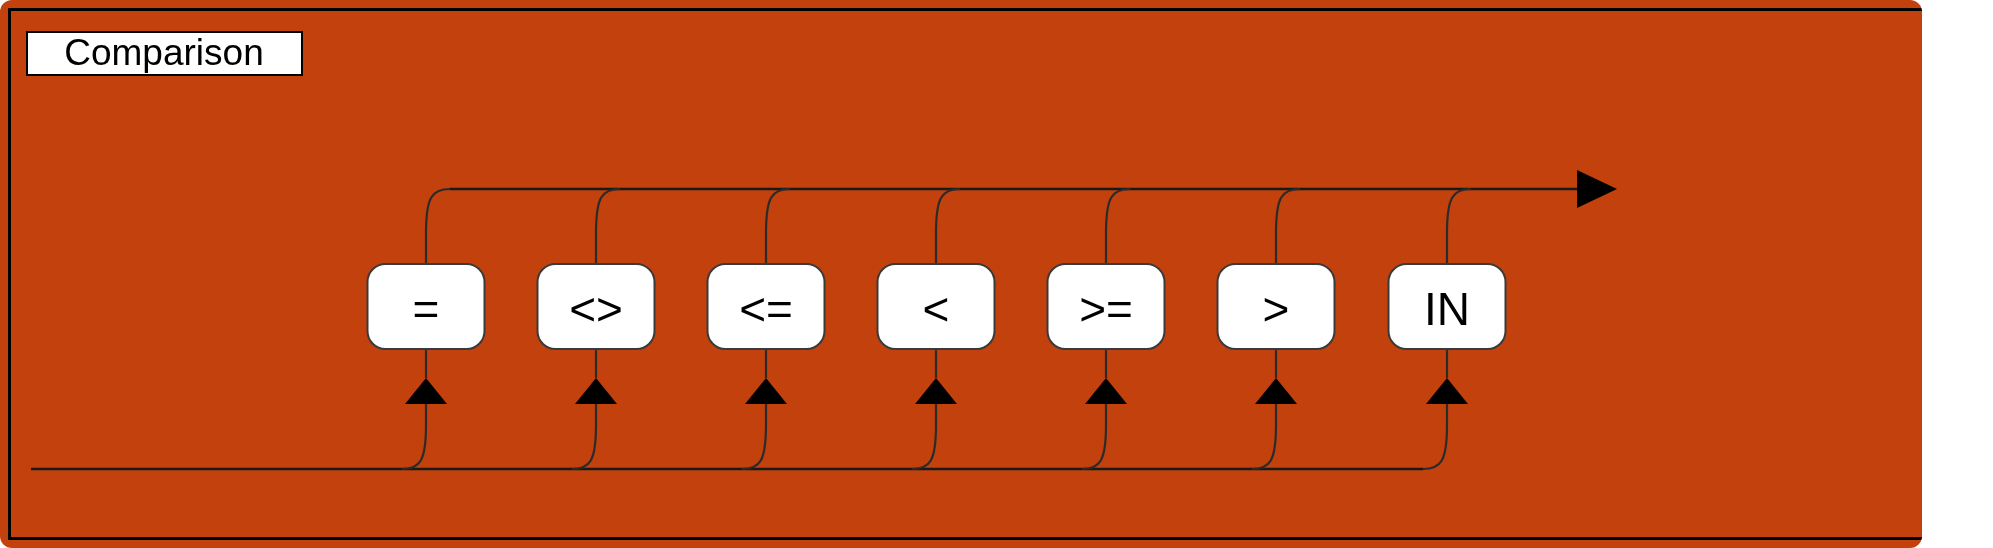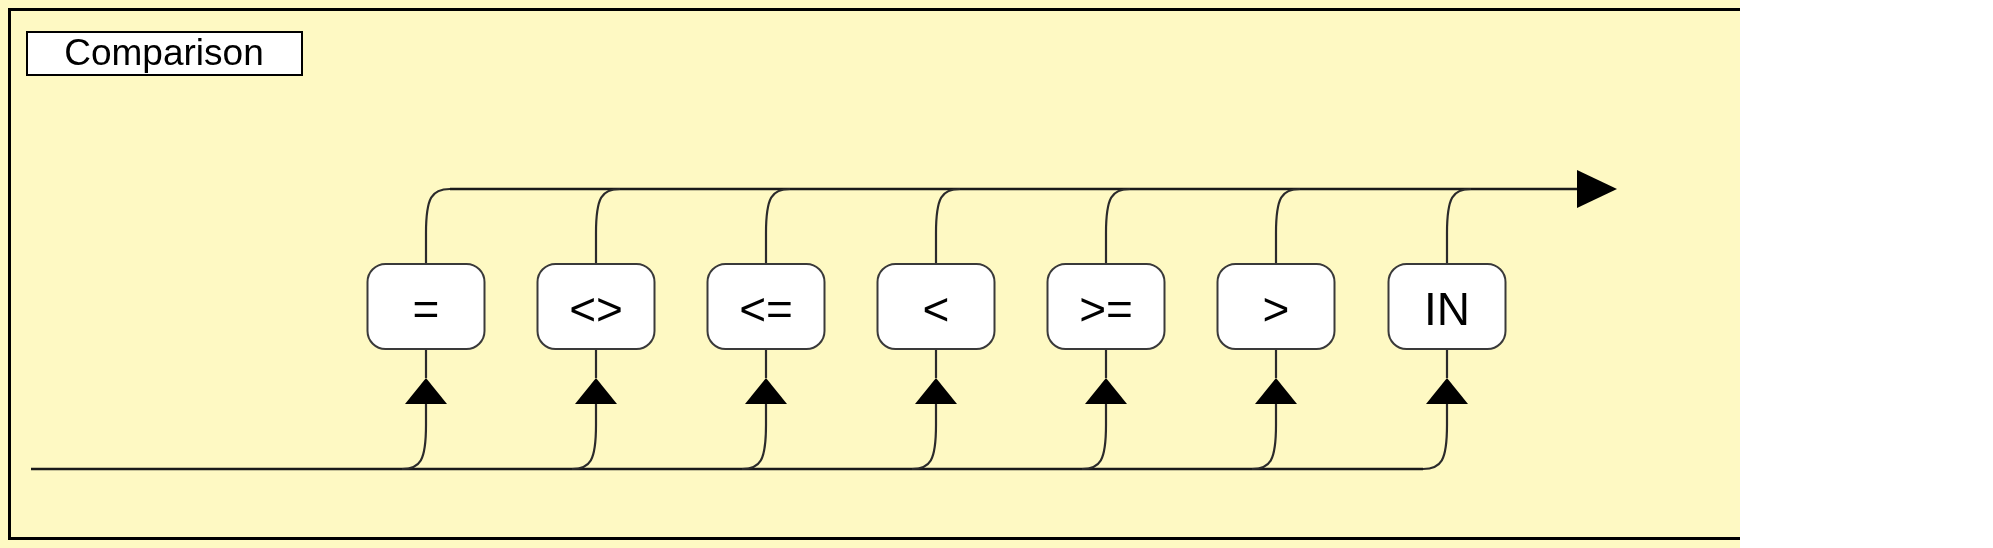--- a/index.html
+++ b/index.html
@@ -6,24 +6,25 @@
   html, body {
     margin: 0;
     padding: 0;
     background: #ffffff;
   }
   body {
     font-family: "Liberation Sans", sans-serif;
   }
   #canvas {
     position: relative;
-    width: 1740px;
+    width: 1922px;
     height: 548px;
-    background: #fef9c3;
+    background: #c2410c;
     overflow: hidden;
+    border-radius: 12px;
   }
   #diagram-svg {
     position: absolute;
     left: 0;
     top: 0;
     width: 1993px;
     height: 548px;
     display: block;
   }
   .frame-rect {

